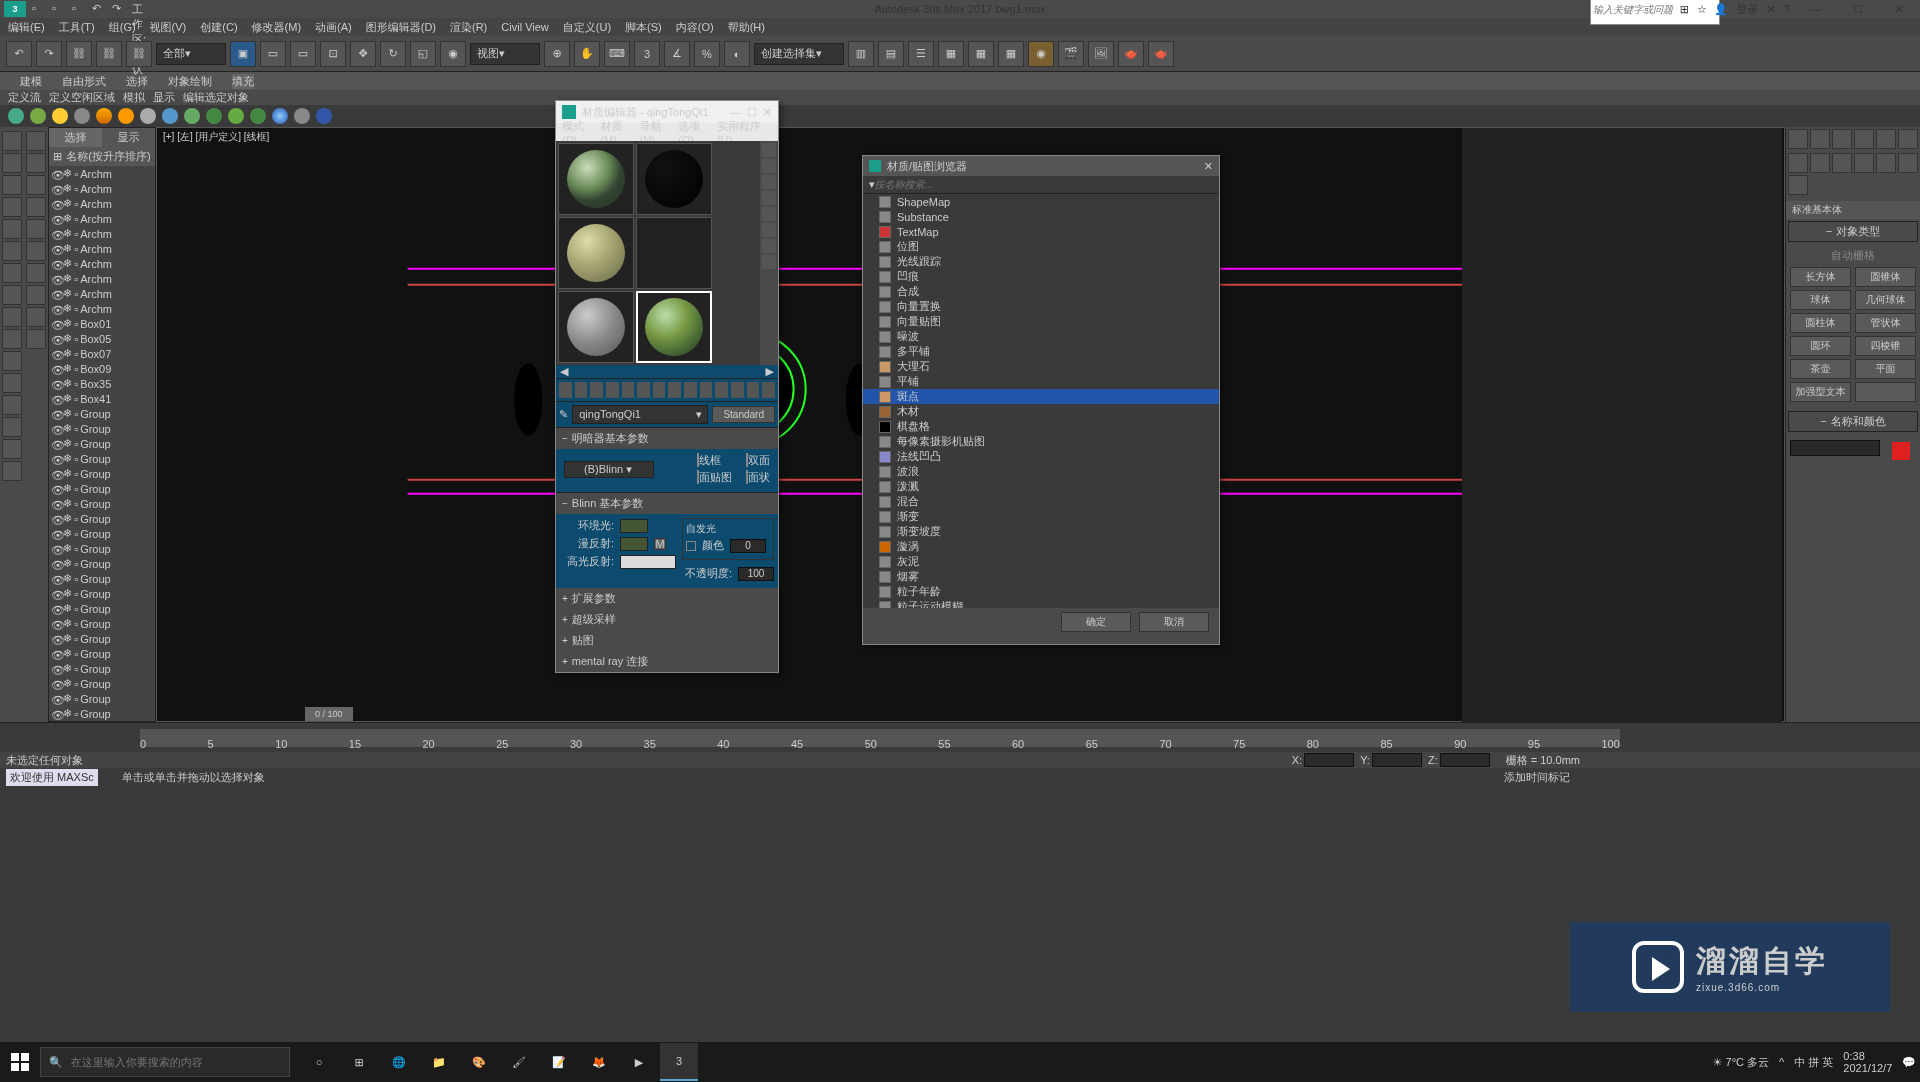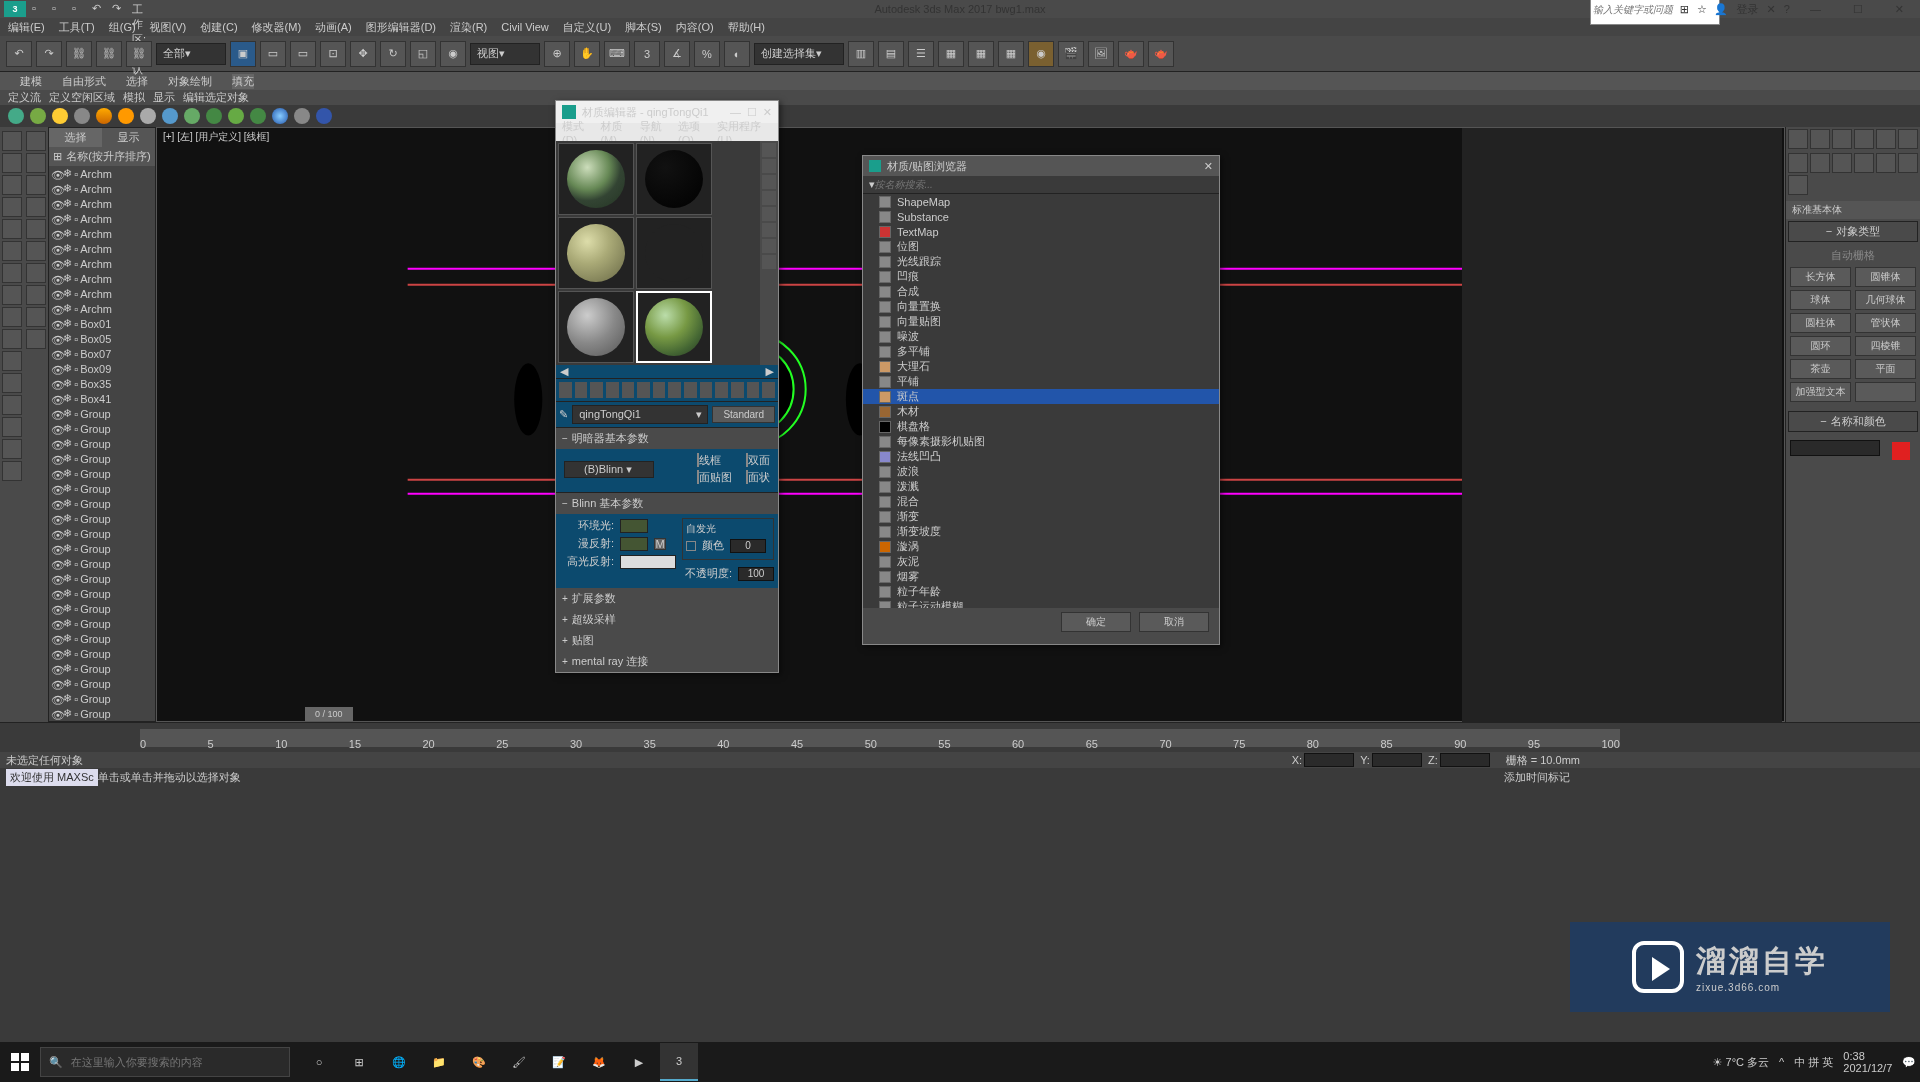--- a/index.html
+++ b/index.html
@@ -617,21 +617,21 @@
       </div>
     <div class="cf">
         <span>Z:</span>
         <input style="">
       </div>
     <span style="margin-left:10px">栅格 = 10.0mm</span>
   </div>
 </div>
 <div class="statusbar2">
   <span style="background:#dde;color:#333;padding:1px 4px">欢迎使用 MAXSc</span>
-  <span style="margin-left:0">单击或单击并拖动以选择对象</span>
+  <span style="margin-left:24px">单击或单击并拖动以选择对象</span>
   <span style="position:absolute;right:350px">添加时间标记</span>
 </div>
 
 <div class="me-dialog">
   <div class="me-title">
     <div class="tlogo"></div>
     <span>材质编辑器 - qingTongQi1</span>
     <div class="tbtns">
         <span>—</span>
         <span>☐</span>

